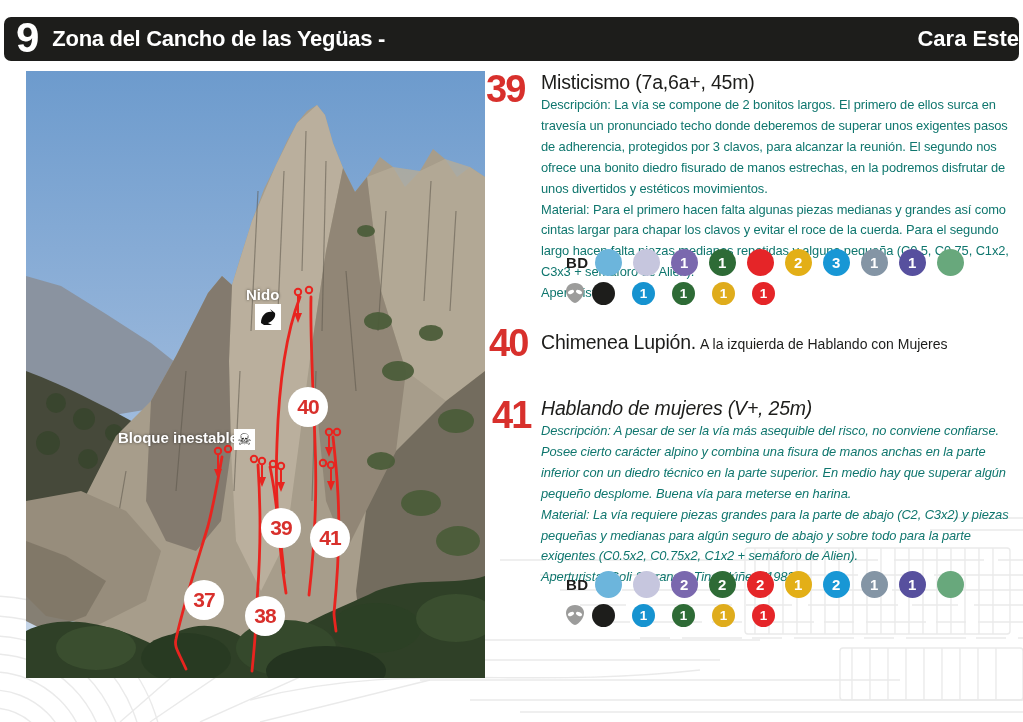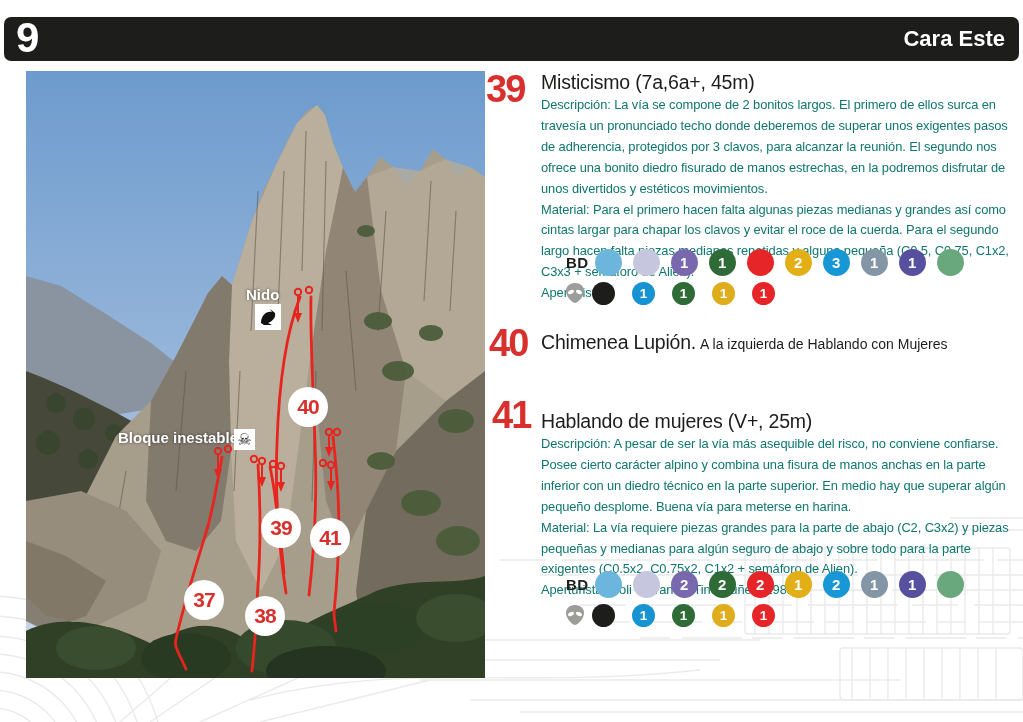--- a/index.html
+++ b/index.html
@@ -4,21 +4,21 @@
 <style>
   html,body{margin:0;padding:0;background:#ffffff;}
   .page{position:relative;width:1023px;height:722px;background:#ffffff;overflow:hidden;
         font-family:"Liberation Sans",sans-serif;}
   
   .header{position:absolute;left:4px;top:17px;width:1015px;height:44px;background:#1d1d1b;
           border-radius:7px;display:flex;align-items:center;color:#fff;z-index:5;}
   .header .num{font-size:42px;font-weight:bold;line-height:1;margin:0 13px 2px 12px;}
   .header .title{font-size:22px;font-weight:bold;letter-spacing:-0.3px;white-space:pre;}
   .header .hl{color:#EFB310;font-size:22px;font-weight:bold;letter-spacing:-0.3px;}
-  .header .side{margin-left:auto;margin-right:14px;font-size:22px;font-weight:bold;}
+  .header .side{margin-left:auto;font-size:22px;font-weight:bold;}
   
   .photo{position:absolute;left:26px;top:71px;width:459px;height:607px;overflow:hidden;z-index:2;}
   .badge{position:absolute;width:40px;height:40px;border-radius:50%;background:#fff;
          color:#d8302c;font-weight:bold;font-size:21px;display:flex;align-items:center;
          justify-content:center;z-index:4;letter-spacing:-1px;}
   .photo-label{position:absolute;color:#fff;font-weight:bold;font-size:15px;z-index:4;
                text-shadow:0 0 3px rgba(0,0,0,.6);white-space:nowrap;}
   .icon-box{position:absolute;background:#fff;display:flex;align-items:center;
             justify-content:center;z-index:4;}
   .skull{font-family:"DejaVu Sans",sans-serif;font-size:16px;line-height:1;color:#1d1d1b;}
@@ -63,20 +63,21 @@
       <rect x="745" y="548" width="265" height="86" rx="3"></rect>
       <path d="M755,548 V634 M769,548 V634 M783,548 V634 M797,548 V634 M811,548 V634 M825,548 V634 M839,548 V634 M853,548 V634 M867,548 V634 M881,548 V634 M895,548 V634 M909,548 V634 M923,548 V634 M937,548 V634 M951,548 V634 M965,548 V634 M979,548 V634 M993,548 V634"></path>
       <rect x="840" y="648" width="183" height="52" rx="3"></rect>
       <path d="M852,648 V700 M870,648 V700 M888,648 V700 M906,648 V700 M924,648 V700 M942,648 V700 M960,648 V700 M978,648 V700 M996,648 V700"></path>
       <path d="M930,530 H1023 M950,518 H1023"></path>
     </g>
   </svg>
 
   <div class="header">
     <span class="num">9</span>
+    <span class="title">Zona del Cancho de las Yegüas - </span>
     <span class="side">Cara Este</span>
   </div>
 
   <div class="photo">
     <svg width="459" height="607" viewBox="0 0 459 607">
       <defs>
         <linearGradient id="sky" x1="0" y1="0" x2="0" y2="1">
           <stop offset="0" stop-color="#6d9bcd"></stop>
           <stop offset="0.55" stop-color="#9cb9dc"></stop>
           <stop offset="1" stop-color="#cfdbe9"></stop>
@@ -238,21 +239,21 @@
         <span class="cam" style="background: rgb(229, 37, 40);">1</span>
       </span>
   </div>
 
   <div class="route-num" style="left:489px;top:324px;">40</div>
   <div class="route-block" style="top:331px;">
     <h2 class="route-title" style="display:inline;">Chimenea Lupión.</h2><span class="route-sub">A la izquierda de Hablando con Mujeres</span>
   </div>
 
   <div class="route-num" style="left:492px;top:396px;">41</div>
-  <div class="route-block" style="top:410px;">
+  <div class="route-block" style="top:397px;font-style:italic;">
     <h2 class="route-title">Hablando de mujeres (V+, 25m)</h2>
     <div class="route-body">
       <p>Descripción: A pesar de ser la vía más asequible del risco, no conviene confiarse. Posee cierto carácter alpino y combina una fisura de manos anchas en la parte inferior con un diedro técnico en la parte superior. En medio hay que superar algún pequeño desplome. Buena vía para meterse en harina.</p>
       <p>Material: La vía requiere piezas grandes para la parte de abajo (C2, C3x2) y piezas pequeñas y medianas para algún seguro de abajo y sobre todo para la parte exigentes (C0.5x2, C0.75x2, C1x2 + semáforo de Alien).</p>
       <p>Aperturista: Goli Serrano y Tino Núñez (1983).</p>
     </div>
   </div>
 
   <div class="gear-row" style="left:566px;top:571px;">
     <span class="bd-label">BD</span>

